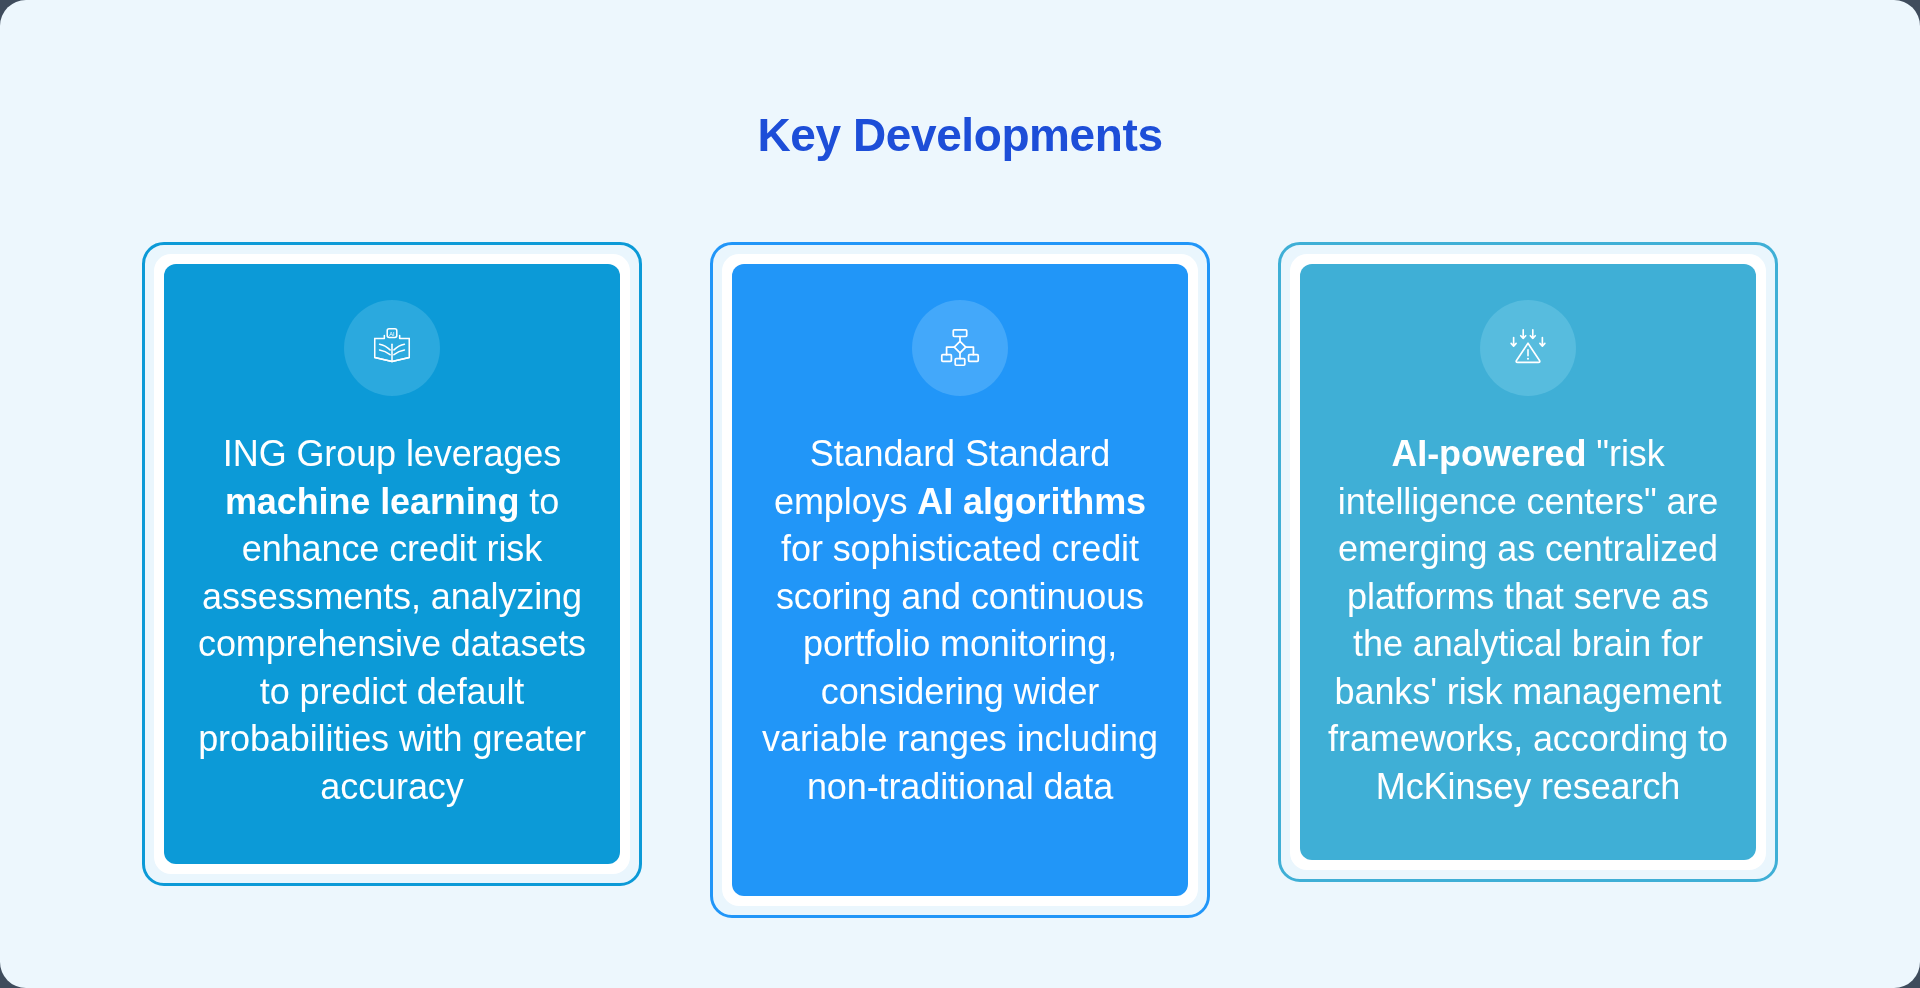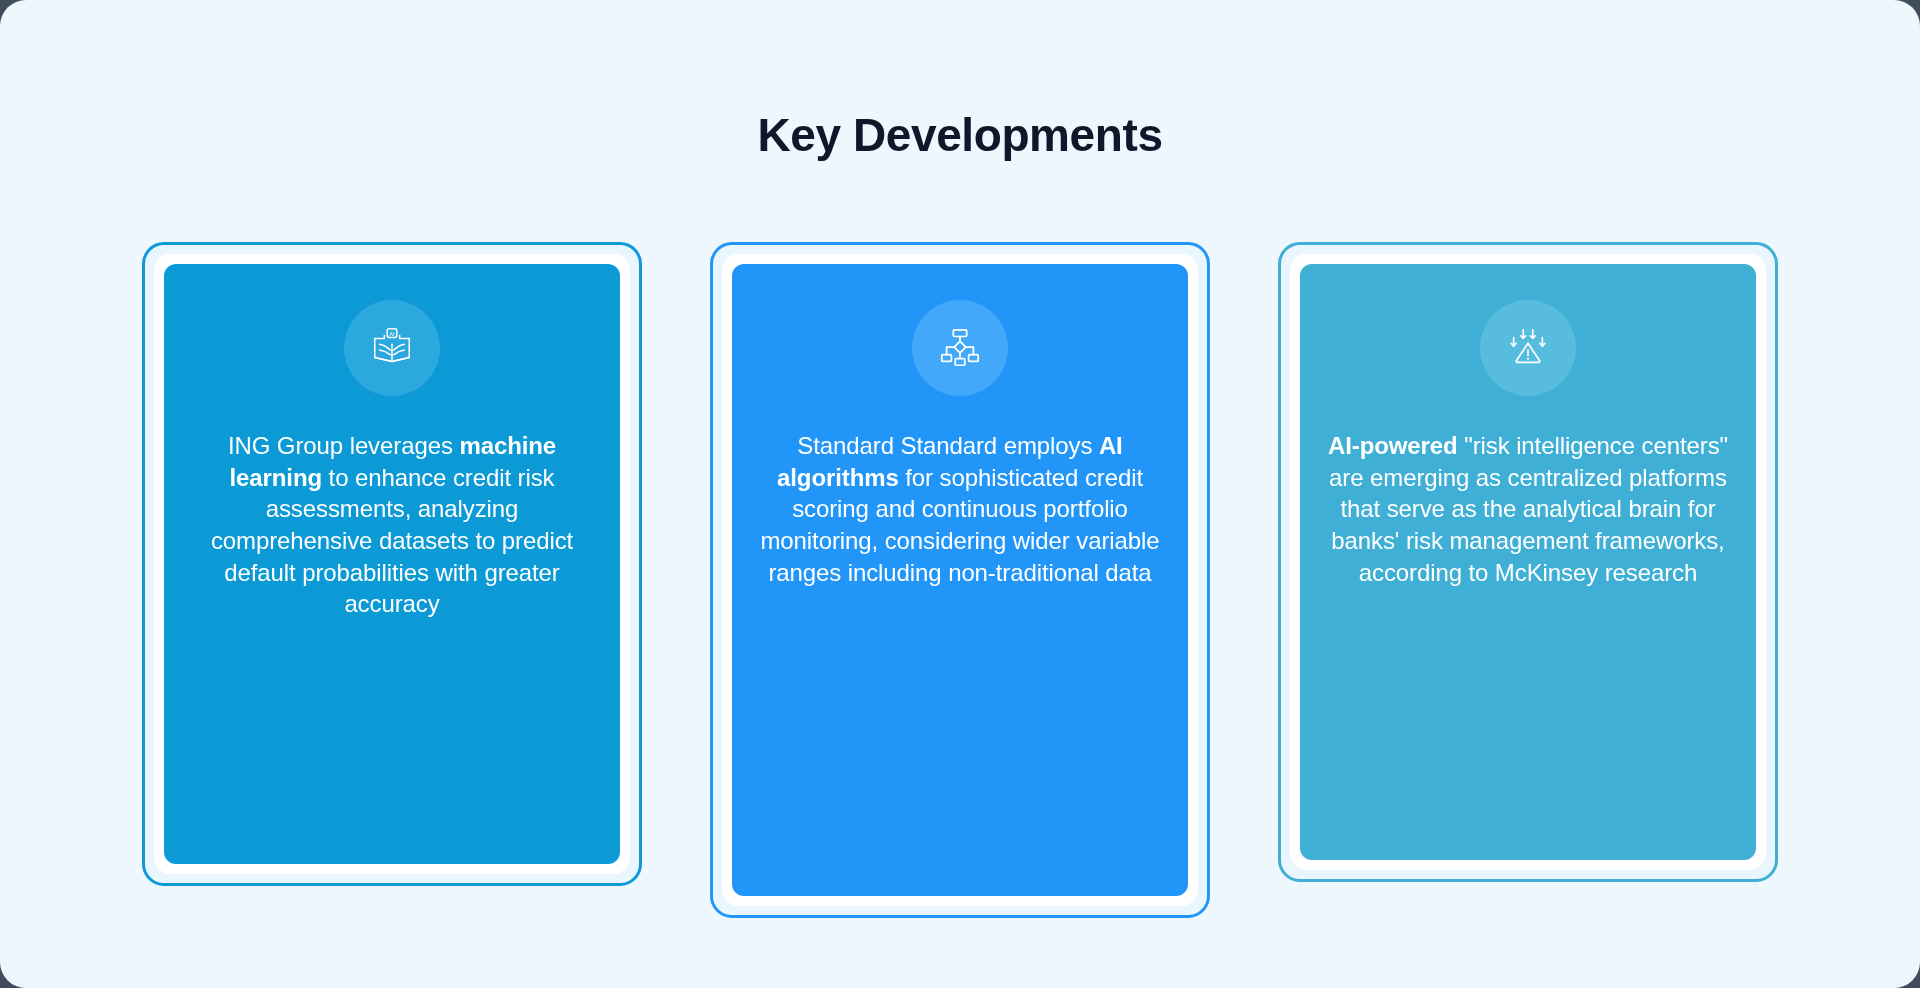--- a/index.html
+++ b/index.html
@@ -87,42 +87,42 @@
   }
   .icon-circle svg {
     width: 46px;
     height: 46px;
     display: block;
   }
 
   
   .card-text {
     color: #FFFFFF;
-    font-size: 24px;
+    font-size: 36px;
     line-height: 1.32;
     text-align: center;
     font-weight: 400;
     letter-spacing: -0.1px;
   }
   .card-text b { font-weight: 700; }
 
   
   .card-shell.c1 .card-body { min-height: 600px; }
   .card-shell.c2 .card-body { min-height: 632px; }
   .card-shell.c3 .card-body { min-height: 596px; }
 
   .card-shell.c2 { align-self: flex-start; }
   .card-shell.c3 { align-self: flex-start; }
 </style>
 </head>
 <body>
 
 <div id="page" style="background: rgb(237, 247, 253);">
 
-  <h1 id="page-title" style="color: #0f172a;">Key Developments</h1>
+  <h1 id="page-title" style="color: #1d4ed8;">Key Developments</h1>
 
   <div id="cards">
 
     <div class="card-shell c1" style="--accent: #0C9AD7; --circle: #2BA9DE;">
       <div class="card-ring">
         <div class="card-body">
 
           <div class="icon-circle">
             <svg viewBox="0 0 48 48" fill="none" stroke="#ffffff" stroke-width="1.6" stroke-linecap="round" stroke-linejoin="round">
               <rect x="19" y="4" width="10" height="9" rx="2"></rect>

